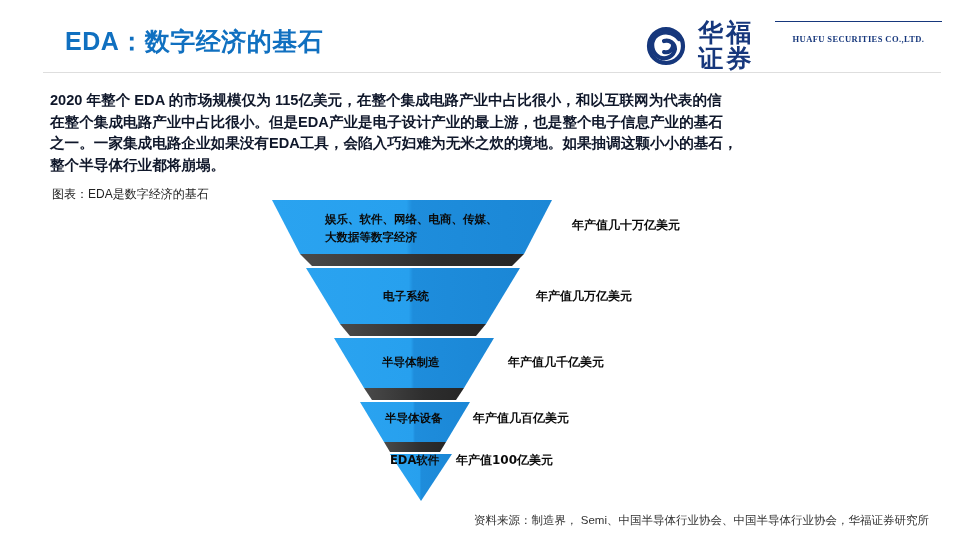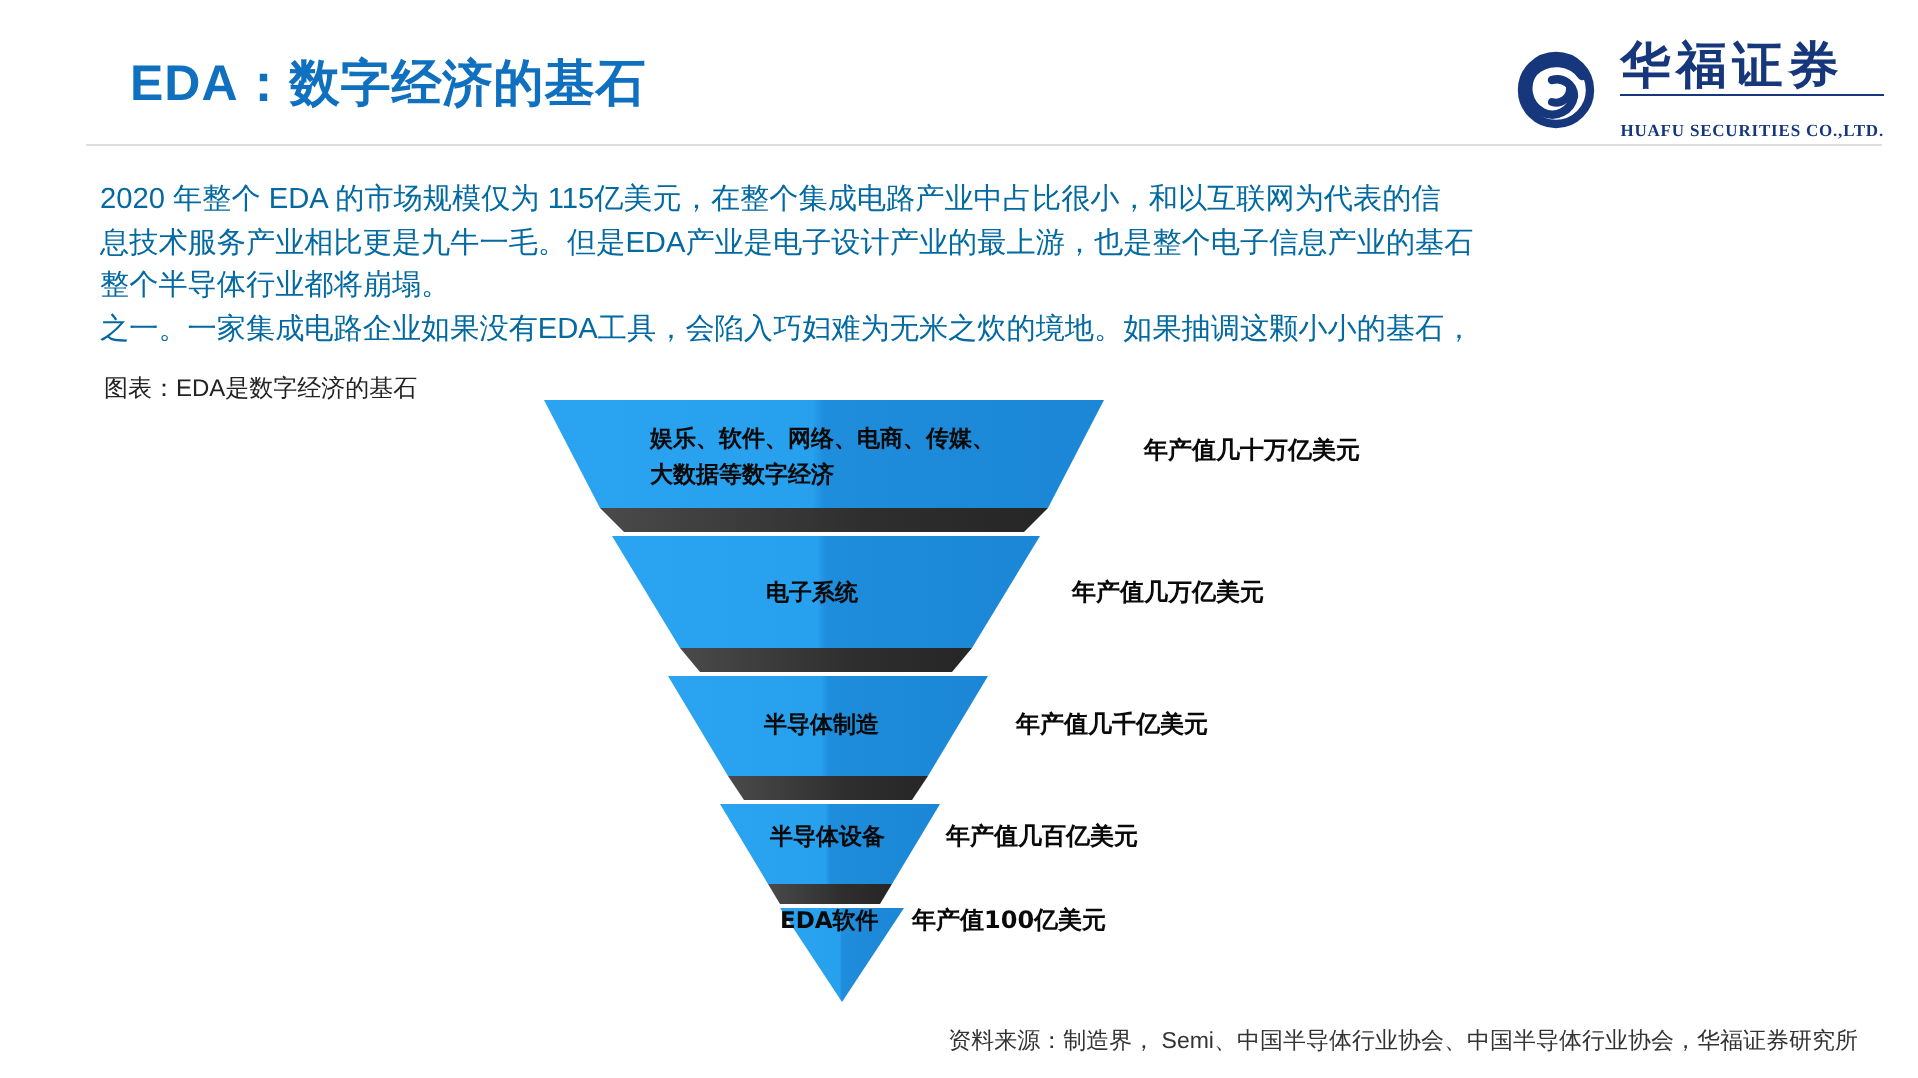--- a/index.html
+++ b/index.html
@@ -25,21 +25,21 @@
     font-size: 25px; font-weight: bold;
     color: #1070c0;
     letter-spacing: 0.5px;
     white-space: nowrap;
   }
   #logo {
     position: absolute; right: 30px; top: 20px;
     display: flex; align-items: center; gap: 9px;
   }
   #logo-mark { width: 46px; height: 40px; flex: 0 0 auto; }
-  #logo-textblock { display: flex; flex-direction: column; align-items: flex-start; }
+  #logo-textblock { display: flex; flex-direction: row; align-items: flex-start; }
   #logo-cn {
     font-family: "DejaVu Sans", "Liberation Sans", sans-serif;
     font-size: 25px; font-weight: bold; color: #16377c;
     letter-spacing: 3px; line-height: 1.05;
   }
   #logo-en {
     font-family: "Liberation Serif", "DejaVu Serif", serif;
     font-size: 8.5px; font-weight: bold; color: #16377c;
     letter-spacing: 0.4px;
     border-top: 1.6px solid #16377c;
@@ -51,23 +51,24 @@
     width: 898px; height: 1px;
     background: #dedede;
   }
 
   
   #body-text {
     position: absolute; left: 50px; top: 90px;
     width: 872px;
     font-size: 14.6px;
     line-height: 21.5px;
-    color: #0369a1;
+    color: #0f172a;
     text-align: justify;
     letter-spacing: 0px;
+    font-weight: bold;
   }
   #body-text p { margin: 0; }
 
   
   #figure-caption {
     position: absolute; left: 52px; top: 186px;
     font-size: 12px; color: #222222;
   }
 
   
@@ -115,23 +116,23 @@
         <div id="logo-cn">华福证券</div>
         <div id="logo-en">HUAFU SECURITIES CO.,LTD.</div>
       </div>
     </div>
 
     <div id="header-rule"></div>
   </div>
 
   <div id="body-text">
     <p>2020 年整个 EDA 的市场规模仅为 115亿美元，在整个集成电路产业中占比很小，和以互联网为代表的信</p>
-    <p>息技术服务产业相比更是九牛一毛。但是EDA产业是电子设计产业的最上游，也是整个电子信息产业的基石</p>
+    <p>在整个集成电路产业中占比很小。但是EDA产业是电子设计产业的最上游，也是整个电子信息产业的基石</p>
+    <p>之一。一家集成电路企业如果没有EDA工具，会陷入巧妇难为无米之炊的境地。如果抽调这颗小小的基石，</p>
     <p>整个半导体行业都将崩塌。</p>
-    <p>之一。一家集成电路企业如果没有EDA工具，会陷入巧妇难为无米之炊的境地。如果抽调这颗小小的基石，</p>
   </div>
 
   <div id="figure-caption">图表：EDA是数字经济的基石</div>
 
   <div id="funnel">
     <svg id="funnel-svg" viewBox="0 0 959 315">
       <defs>
         <linearGradient id="blueGrad" x1="0" y1="0" x2="1" y2="0">
           <stop offset="0%" stop-color="#2aa3f0"></stop>
           <stop offset="48%" stop-color="#27a0ee"></stop>

